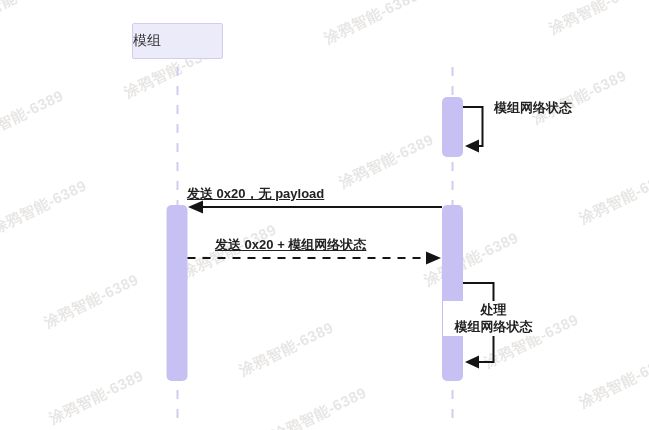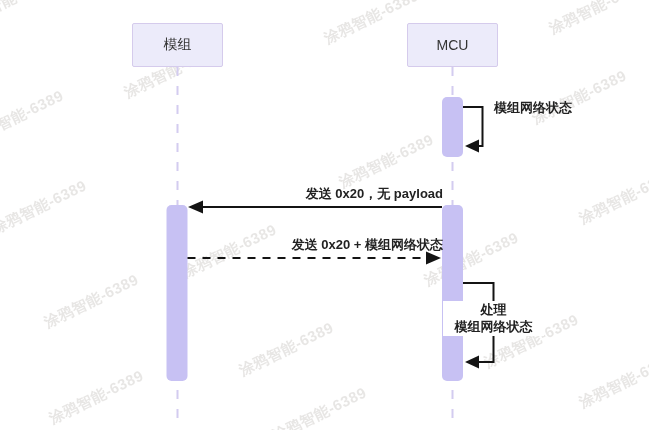--- a/index.html
+++ b/index.html
@@ -27,33 +27,33 @@
     transform:rotate(-26deg);
   }
   svg.diagram{position:absolute;inset:0;z-index:2;}
   .lifeline{stroke:var(--lifeline);stroke-width:2;stroke-dasharray:9 10;fill:none;}
   .activation{fill:var(--activation-fill);}
   .msgline{stroke:var(--line);stroke-width:2;fill:none;}
   .msgline.dashed{stroke-dasharray:8 7;}
   .arrowhead{fill:var(--line);stroke:none;}
   .actor-box{
     position:absolute;z-index:3;
-    width:91px;height:44px;
+    width:91px;height:36px;
     background:var(--actor-fill);
     border:1.5px solid var(--actor-border);
     border-radius:2px;
-    display:flex;align-items:center;justify-content:center;
+    display:flex;align-items:center;justify-content:flex-start;
     font-size:14px;color:#333;
   }
   .msg-label{
     position:absolute;z-index:4;
     font-size:13px;font-weight:600;color:var(--text);
     line-height:17px;white-space:nowrap;
   }
-  .msg-label.centered{text-align:right;}
+  .msg-label.centered{text-align:left;text-decoration:underline;}
   .self-note{
     position:absolute;z-index:4;
     font-size:13px;font-weight:600;color:var(--text);
     line-height:17px;white-space:nowrap;
   }
   .self-note.boxed{background:var(--bg);text-align:center;padding-bottom:1px;}
 </style>
 </head>
 <body>
 
@@ -97,23 +97,20 @@
     <line class="msgline dashed" x1="187.5" y1="258" x2="427" y2="258"></line>
     <polygon class="arrowhead" points="441,258 426,251.5 426,264.5"></polygon>
 
     <path class="msgline" d="M463 283 H493.5 V362 H478"></path>
     <polygon class="arrowhead" points="465,362 479,355.5 479,368.5"></polygon>
   </svg>
 
   <div class="actor-box" style="left:132px;top:23px;">
     <span>模组</span>
   </div>
-  <div class="actor-box" style="left:407px;top:23px;">
-    <span>MCU</span>
-  </div>
 
   <div class="self-note" style="left:494px;top:99px;">
     <div>模组网络状态</div>
   </div>
 
   <div class="msg-label centered" style="left:187px;top:185px;width:256px;">发送 0x20，无 payload</div>
 
   <div class="msg-label centered" style="left:187px;top:236px;width:256px;padding-left:28px;">发送 0x20 + 模组网络状态</div>
 
   <div class="self-note boxed" style="left:443px;top:301px;width:101px;">

